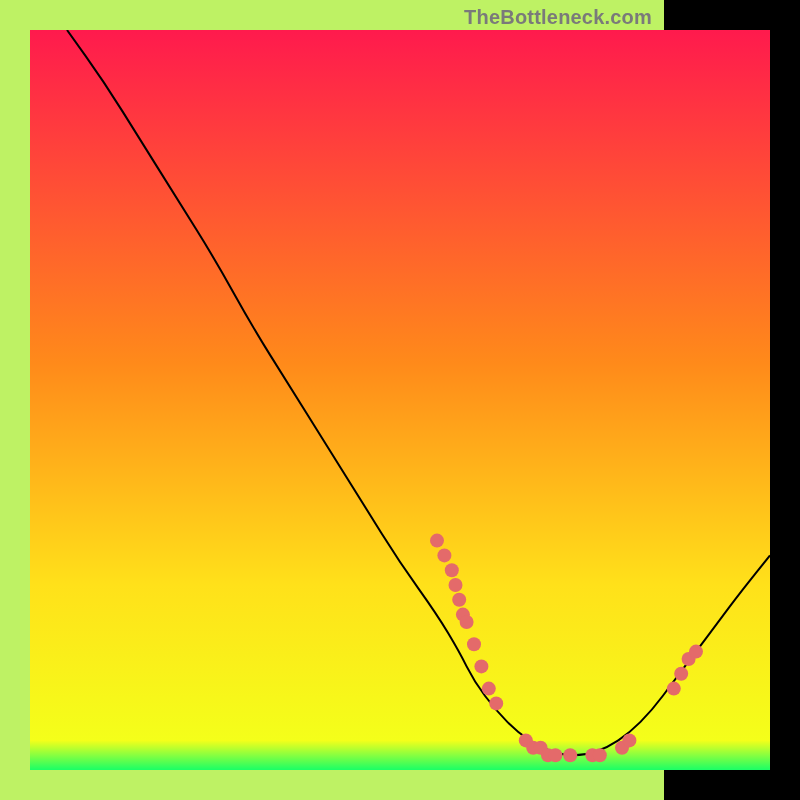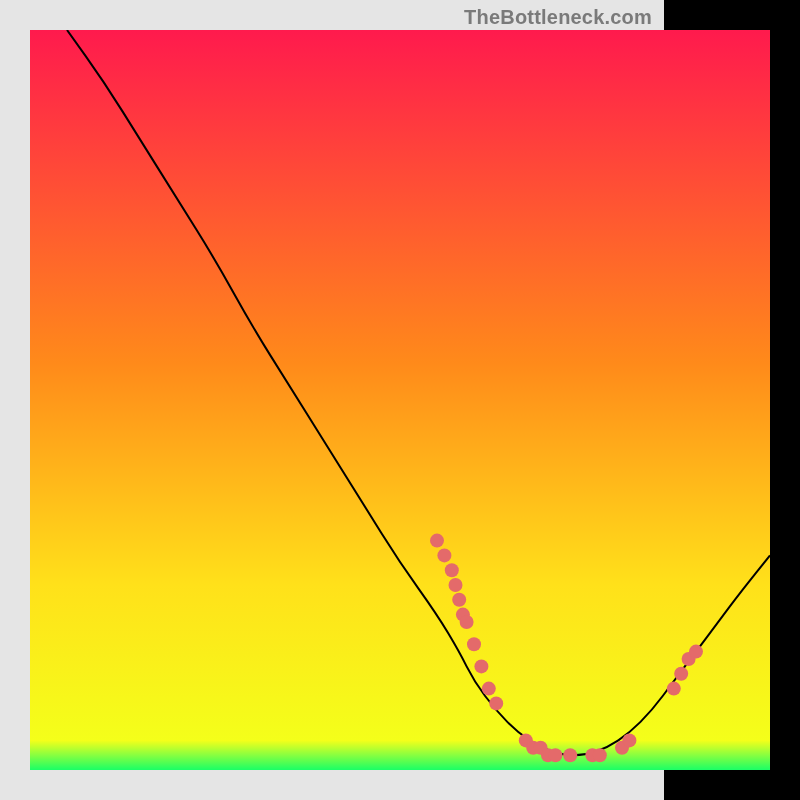--- a/index.html
+++ b/index.html
@@ -8,21 +8,21 @@
     background: #000;
     width: 800px;
     height: 800px;
     font-family: Arial, Helvetica, sans-serif;
     overflow: hidden;
   }
   .stage {
     position: relative;
     width: 664px;
     height: 800px;
-    background: #e5e5e5;
+    background: #bef264;
   }
   .watermark {
     position: absolute;
     top: 6px;
     right: 12px;
     color: #7a7a7a;
     font-size: 20px;
     font-weight: 600;
     letter-spacing: 0.2px;
     user-select: none;

